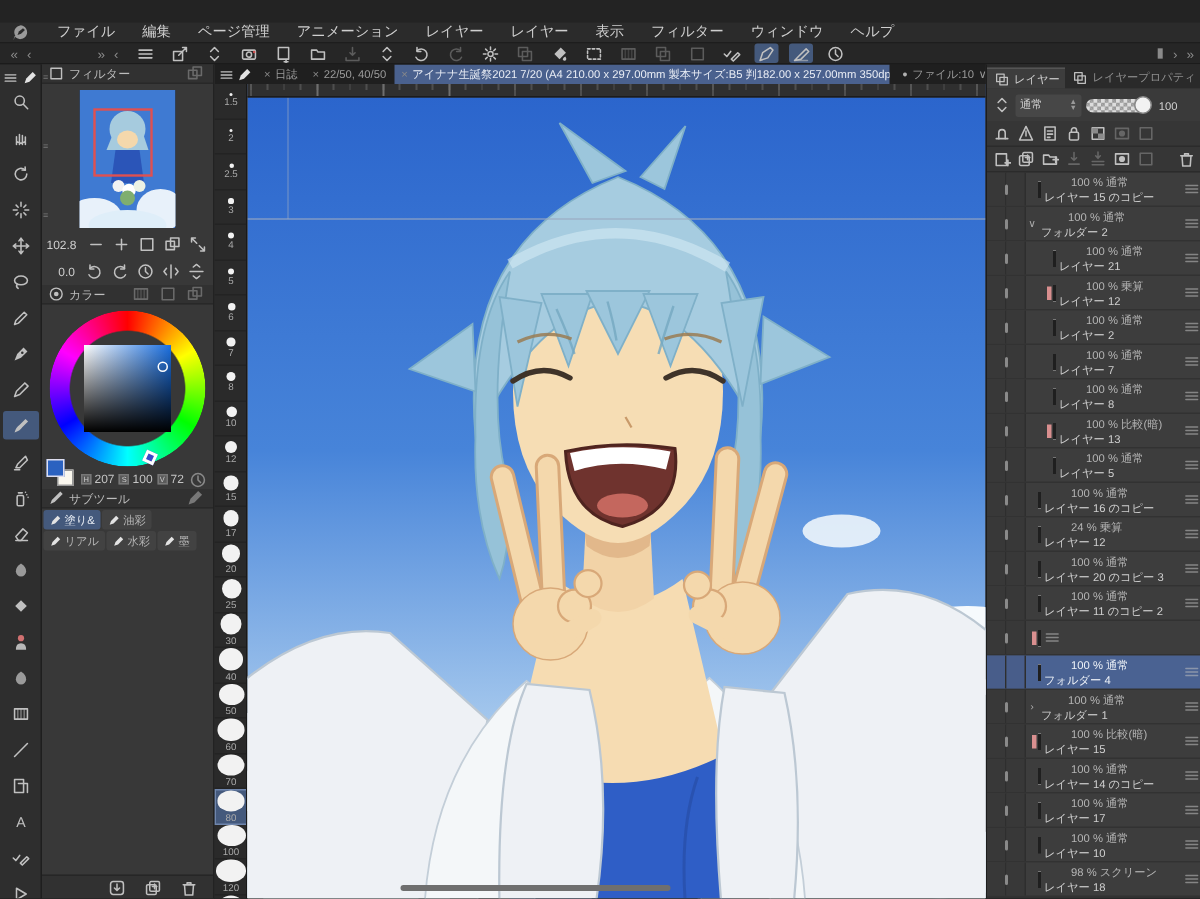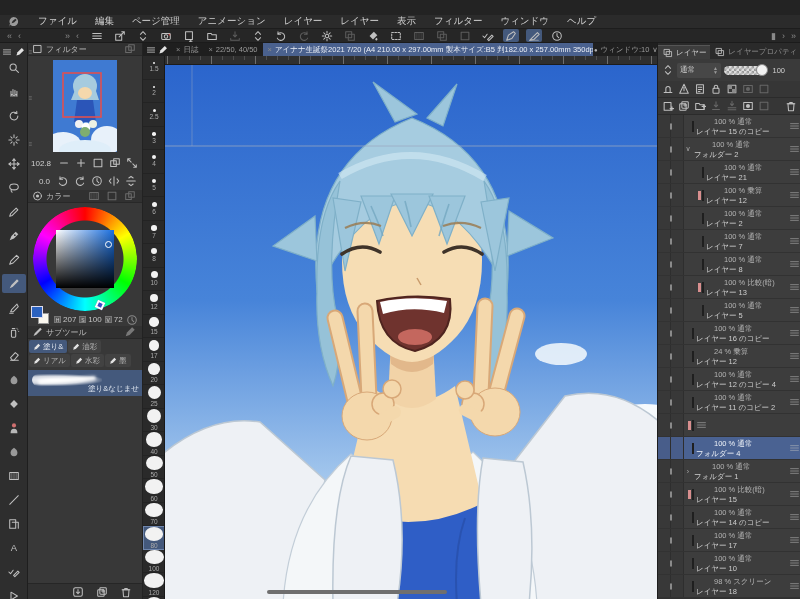--- a/index.html
+++ b/index.html
@@ -403,21 +403,21 @@
           <span class="x">×</span>
           <span>22/50, 40/50</span>
         </span>
         <span class="tab on">
           <span class="x">×</span>
           <span>アイナナ生誕祭2021 7/20 (A4 210.00 x 297.00mm 製本サイズ:B5 判182.00 x 257.00mm 350dpi 102.8%)</span>
         </span>
       </span>
     <span class="tail">
       <span class="dot">●</span>
-      <span>ウィンドウ:10</span>
+      <span>ファイル:10</span>
       <span>∨</span>
       <span>»</span>
     </span>
   </div>
 
   <div id="toolcol" class="abs">
     <span class="hd">
       <span class="ic" style="width:10px">
           <svg viewBox="0 0 14 14" width="12" height="12" fill="none" stroke="#c0c0c0" stroke-width="1.2" stroke-linecap="round" stroke-linejoin="round">
             <path d="M2 4h10M2 7h10M2 10h10"></path>
@@ -847,27 +847,20 @@
             <span>水彩</span>
           </span>
           <span class="stg">
             <span class="ic" style="width:8px">
               <svg viewBox="0 0 14 14" width="12" height="12" fill="none" stroke="#c0c0c0" stroke-width="1.2" stroke-linecap="round" stroke-linejoin="round">
                 <path d="M2 12l1.5-4.5L9.5 1.5 12.5 4.5 6.5 10.5Z" fill="#e3e3e3" stroke="none"></path>
               </svg>
             </span>
             <span>墨</span>
           </span>
-        </div>
-      <div>
-
-      <div class="stitem">
-            <span class="stroke-preview"></span>
-            <span>塗り&amp;なじませ</span>
-          </div>
         </div>
     </div>
 
     <div id="stfoot">
       <span style="display:flex;gap:8px;">
 
       <span class="ic">
             <svg viewBox="0 0 14 14" width="12" height="12" fill="none" stroke="#c0c0c0" stroke-width="1.2" stroke-linecap="round" stroke-linejoin="round">
               <rect x="2" y="2" width="10" height="10" rx="2"></rect>
               <path d="M7 4v5M5 7l2 2 2-2"></path>
@@ -1622,21 +1615,21 @@
               <span style="visibility: hidden;"><svg viewBox="0 0 18 10" width="15" height="9" fill="none" stroke="#bbb" stroke-width="1.4">
                   <path d="M1 5l3 3 4-6"></path>
                   <path d="M11 8l5-5M11 3l5 5" opacity=".8"></path>
                 </svg></span>
               <span>100 % 通常</span>
               <span style="visibility: hidden;"><svg viewBox="0 0 10 10" width="9" height="9" fill="none" stroke="#aaa">
                   <rect x="1" y="3" width="6" height="6"></rect>
                   <rect x="3" y="1" width="6" height="6"></rect>
                 </svg></span>
             </span>
-            <span class="l2">レイヤー 12 のコピー 4</span>
+            <span class="l2">レイヤー 20 のコピー 3</span>
           </span>
           <span class="burger">
             <svg viewBox="0 0 14 14" width="12" height="12" fill="none" stroke="#c0c0c0" stroke-width="1.2" stroke-linecap="round" stroke-linejoin="round">
               <path d="M2 4h10M2 7h10M2 10h10"></path>
             </svg>
           </span>
         </div>
         <div class="lrow">
           <span class="eyec">
             <span style="visibility: hidden;"><svg viewBox="0 0 12 8" width="11" height="8">

